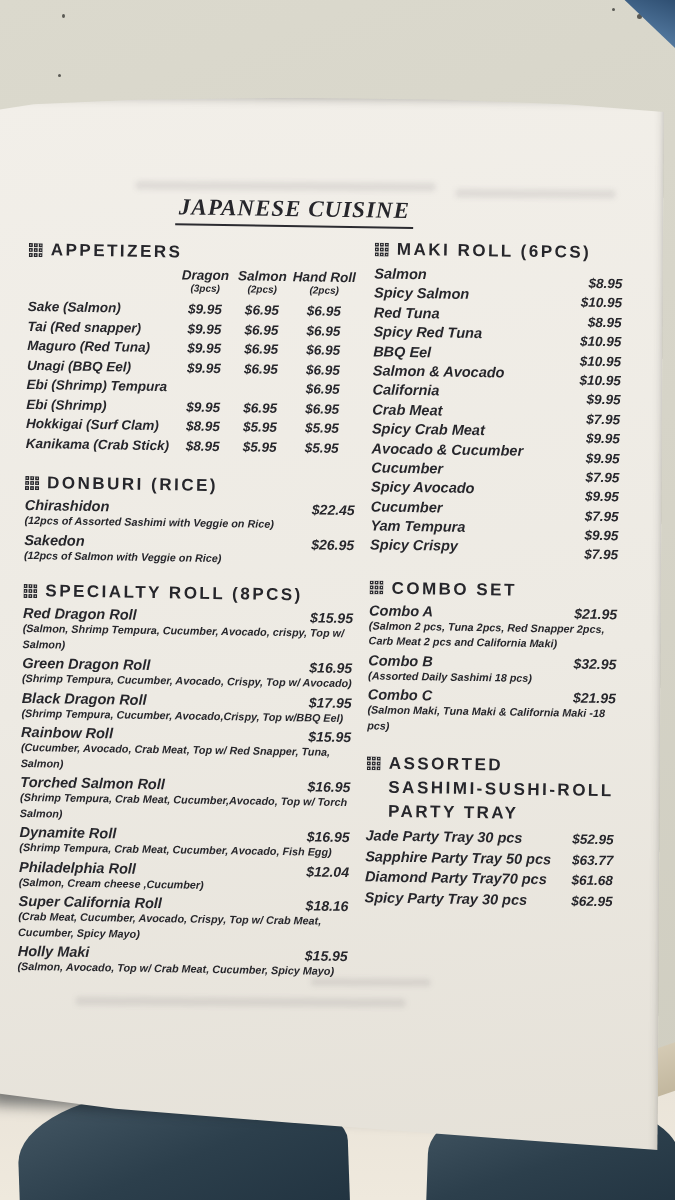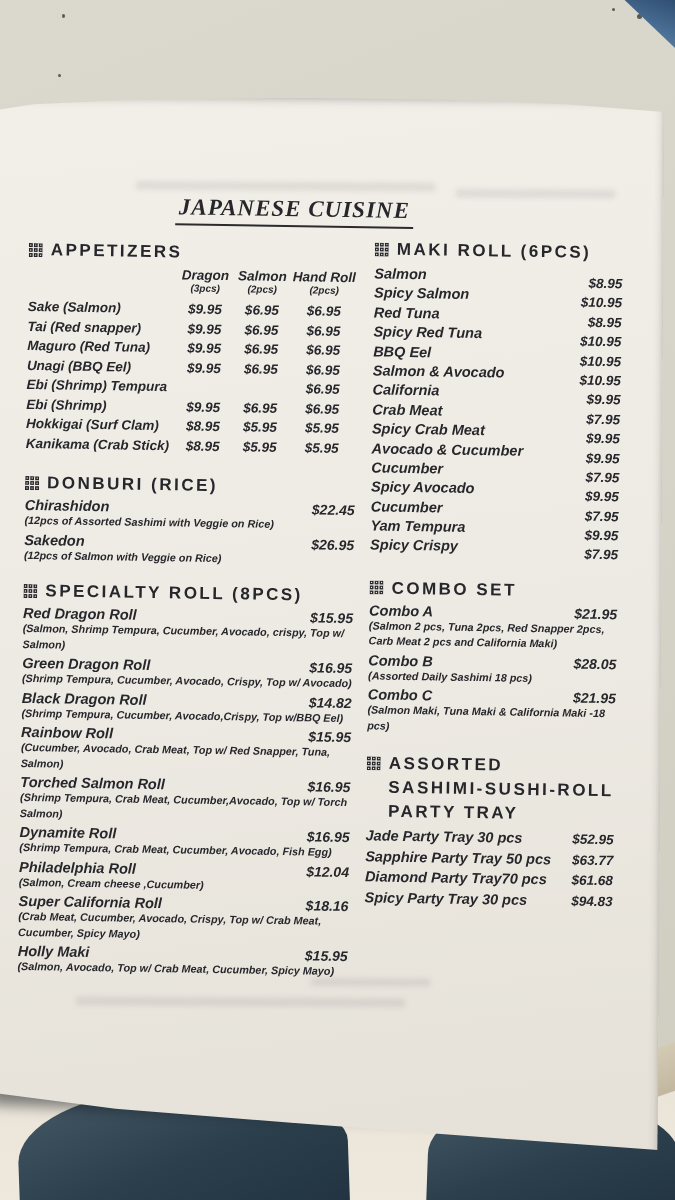--- a/index.html
+++ b/index.html
@@ -239,21 +239,21 @@
           <div class="item">
             <div class="irow">
               <span class="inm">Green Dragon Roll</span>
               <span class="ipr">$16.95</span>
             </div>
             <div class="idesc">(Shrimp Tempura, Cucumber, Avocado, Crispy, Top w/ Avocado)</div>
           </div>
           <div class="item">
             <div class="irow">
               <span class="inm">Black Dragon Roll</span>
-              <span class="ipr">$14.82</span>
+              <span class="ipr">$17.95</span>
             </div>
             <div class="idesc">(Shrimp Tempura, Cucumber, Avocado,Crispy, Top w/BBQ Eel)</div>
           </div>
           <div class="item">
             <div class="irow">
               <span class="inm">Rainbow Roll</span>
               <span class="ipr">$15.95</span>
             </div>
             <div class="idesc">(Cucumber, Avocado, Crab Meat, Top w/ Red Snapper, Tuna, Salmon)</div>
           </div>
@@ -376,21 +376,21 @@
           <div class="item">
             <div class="irow">
               <span class="inm">Combo A</span>
               <span class="ipr">$21.95</span>
             </div>
             <div class="idesc">(Salmon 2 pcs, Tuna 2pcs, Red Snapper 2pcs, Carb Meat 2 pcs and California Maki)</div>
           </div>
           <div class="item">
             <div class="irow">
               <span class="inm">Combo B</span>
-              <span class="ipr">$28.05</span>
+              <span class="ipr">$32.95</span>
             </div>
             <div class="idesc">(Assorted Daily Sashimi 18 pcs)</div>
           </div>
           <div class="item">
             <div class="irow">
               <span class="inm">Combo C</span>
               <span class="ipr">$21.95</span>
             </div>
             <div class="idesc">(Salmon Maki, Tuna Maki &amp; California Maki -18 pcs)</div>
           </div>
@@ -415,21 +415,21 @@
             <div class="prow">
               <span class="mnm">Sapphire Party Tray 50 pcs</span>
               <span class="mpr">$63.77</span>
             </div>
             <div class="prow">
               <span class="mnm">Diamond Party Tray70 pcs</span>
               <span class="mpr">$61.68</span>
             </div>
             <div class="prow">
               <span class="mnm">Spicy Party Tray 30 pcs</span>
-              <span class="mpr">$94.83</span>
+              <span class="mpr">$62.95</span>
             </div>
           </div>
         </div>
 
       </div>
     </div>
   </div>
 </div>
 
 </body></html>

